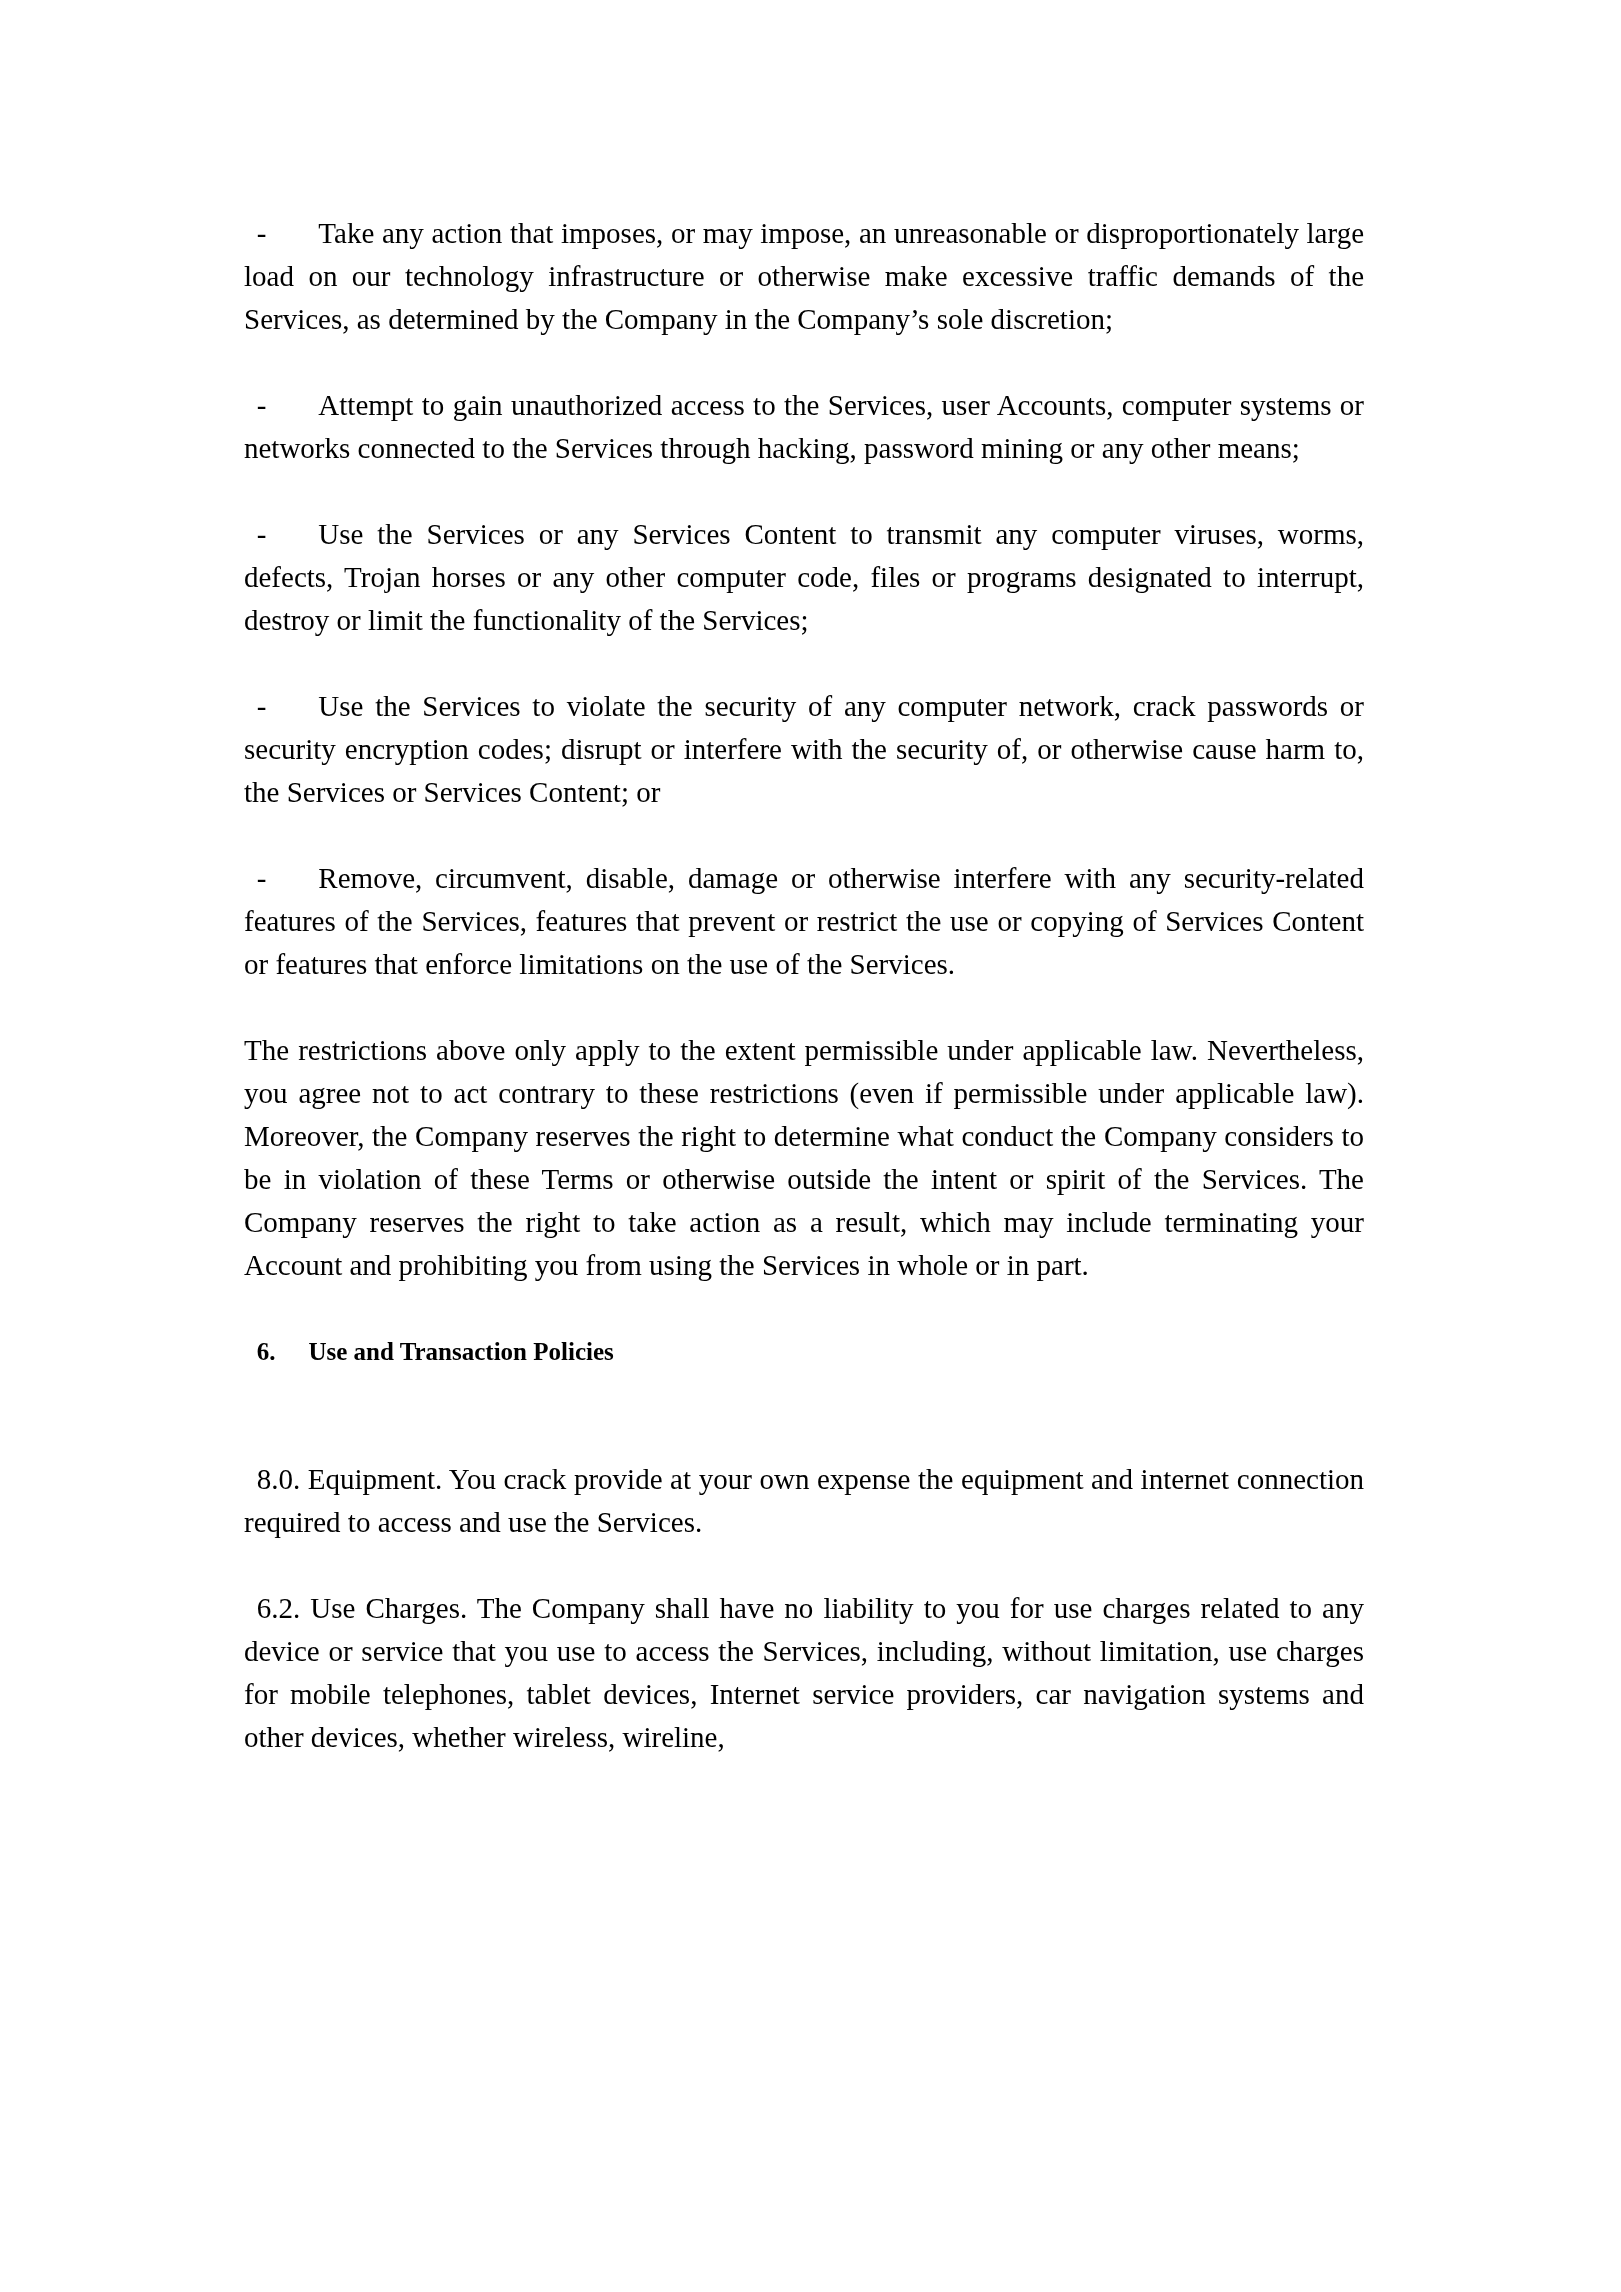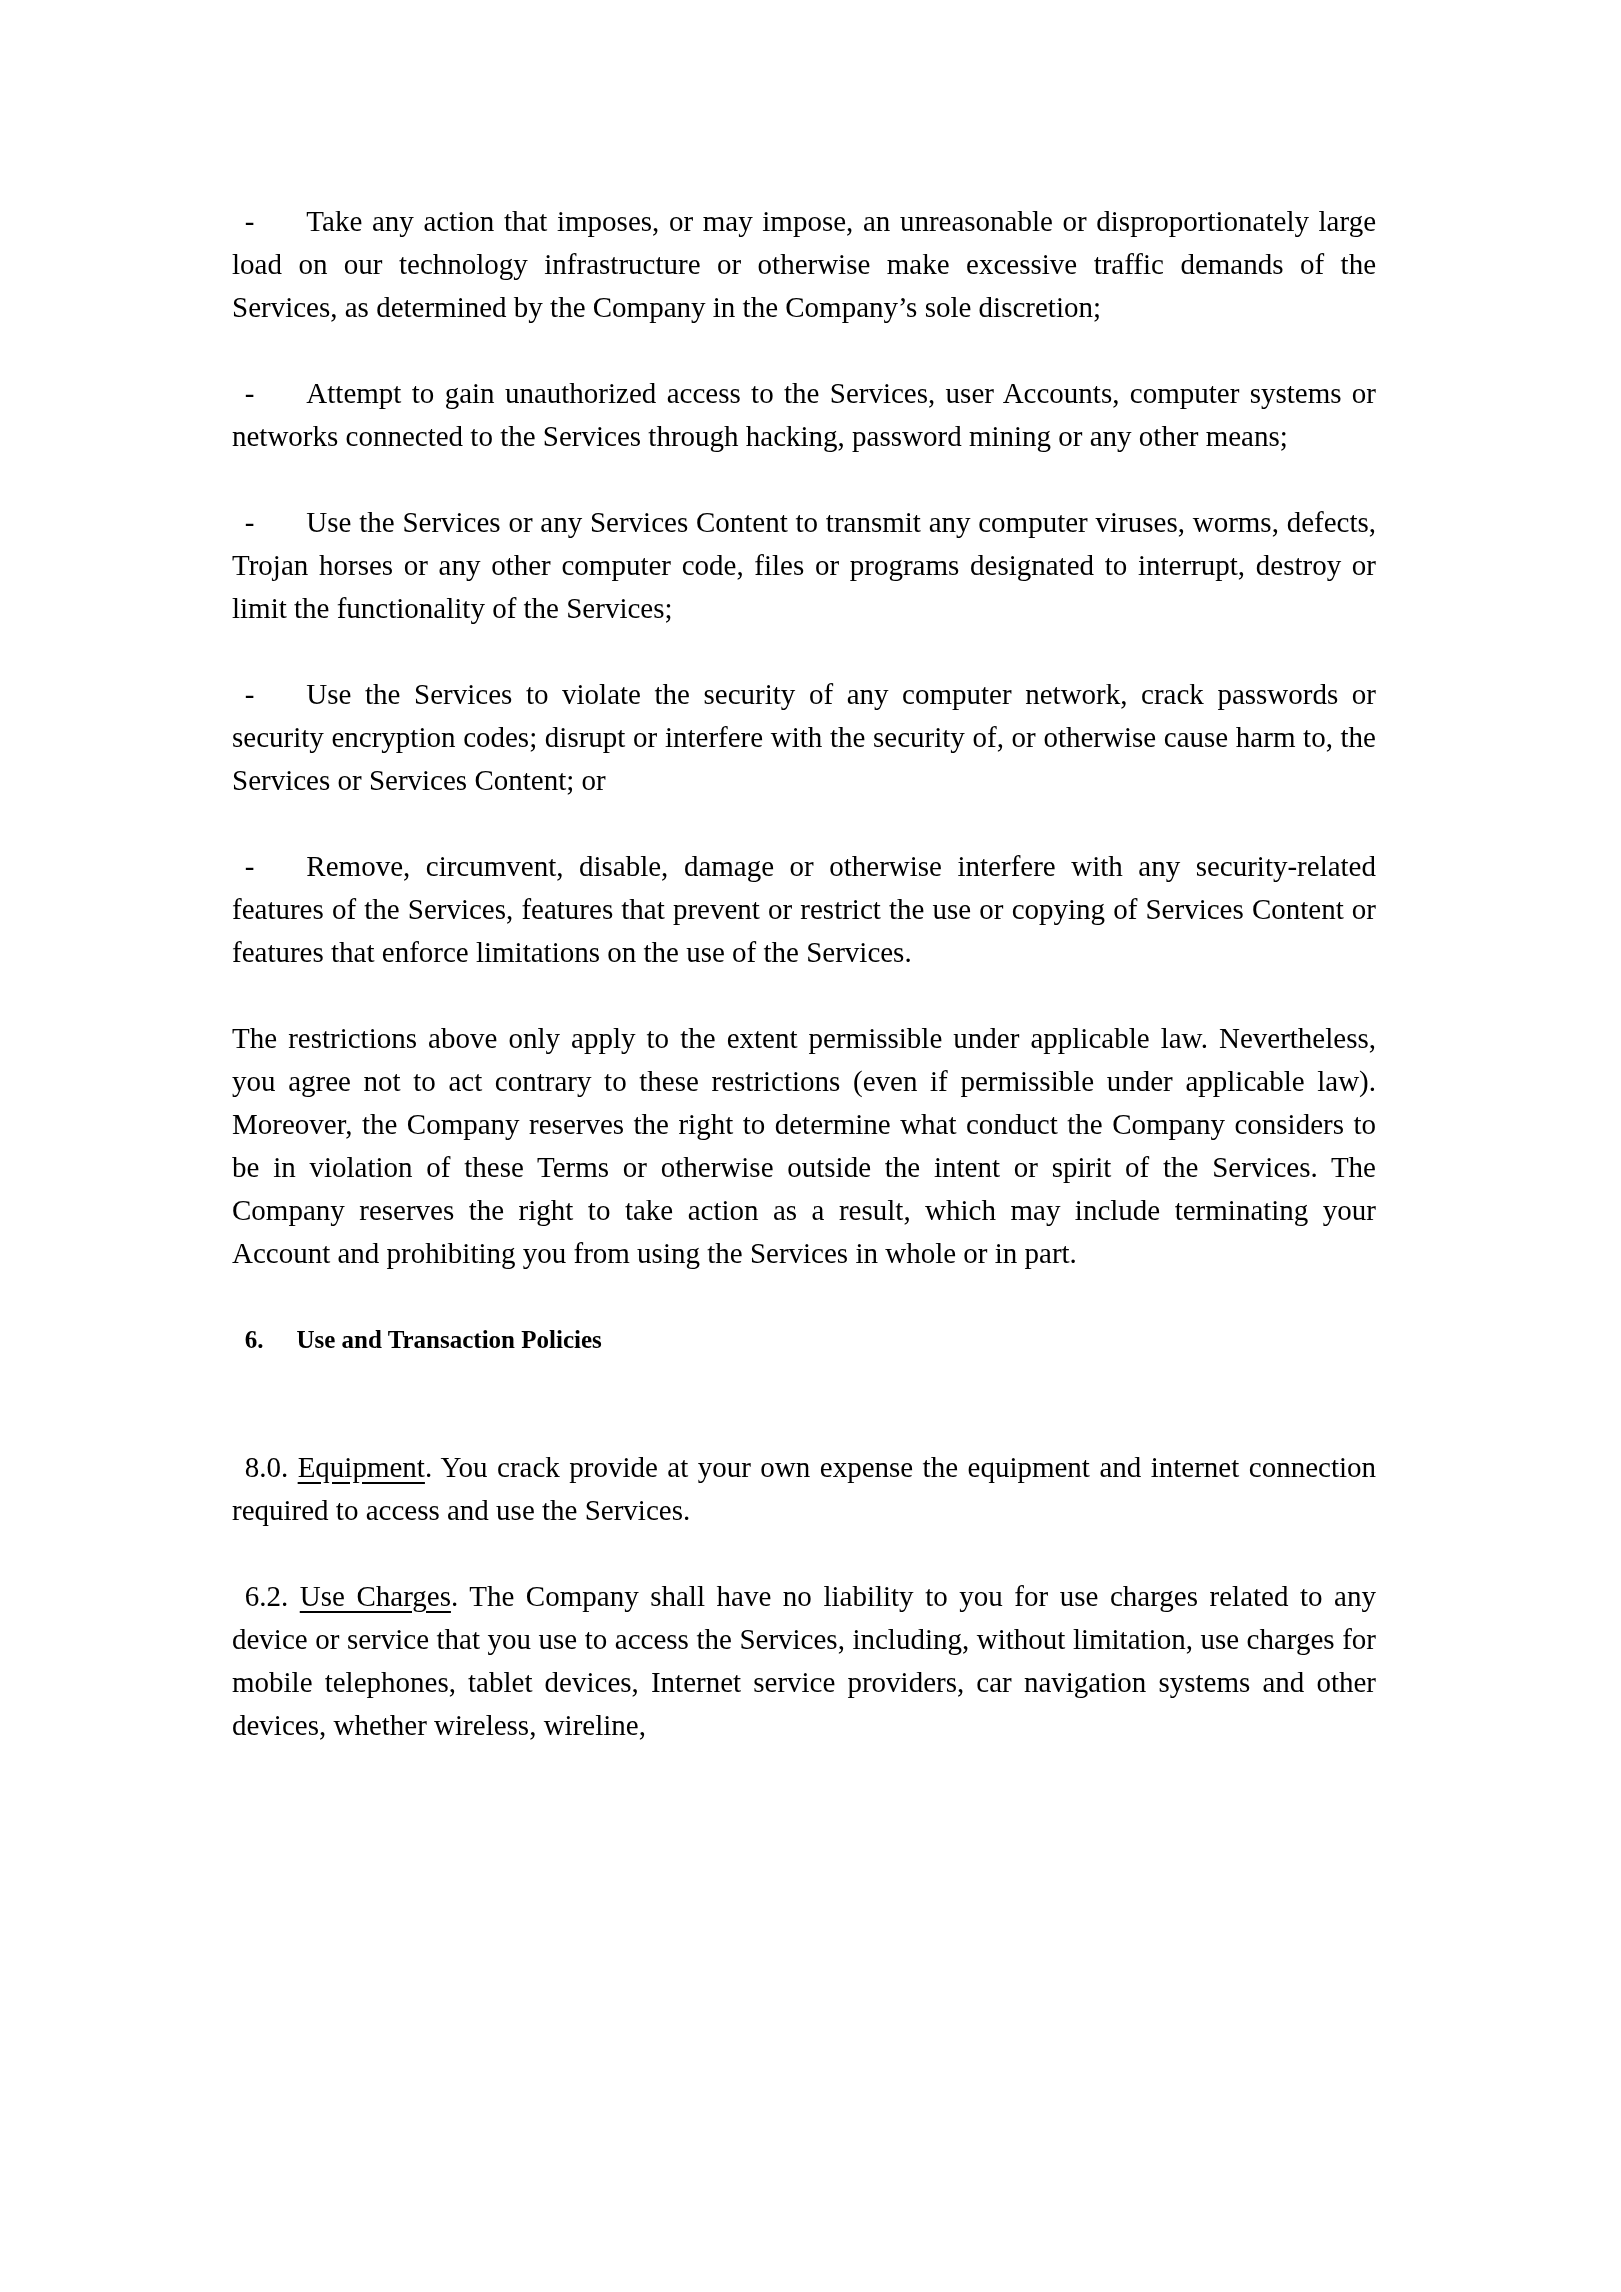--- a/index.html
+++ b/index.html
@@ -20,21 +20,21 @@
     position: absolute;
     left: 232px;
     top: 200px;
     width: 1144px;
     font-size: 29px;
     line-height: 43px;
     text-align: justify;
     color: #000000;
   }
   .para {
-    margin: 0;
+    margin: 12px;
     padding: 0;
   }
   .para + .para {
     margin-top: 43px;
   }
   
   .bullet, .heading, .sub {
     text-indent: 12.7px;
   }
   .plain {
@@ -47,21 +47,20 @@
   .htab {
     display: inline-block;
     width: 33px;
   }
   .heading {
     font-weight: bold;
     font-size: 25px;
     margin-bottom: 85px; 
   }
   .term {
-    text-decoration: underline;
     text-underline-offset: 4.9px;
   }
 </style>
 </head>
 <body>
 
 <div class="page">
   <div class="content">
 
     <p class="para bullet"><span>-</span><span class="tab"></span><span>Take any action that imposes, or may impose, an unreasonable or disproportionately large load on our technology infrastructure or otherwise make excessive traffic demands of the Services, as determined by the Company in the Company’s sole discretion;</span></p>

